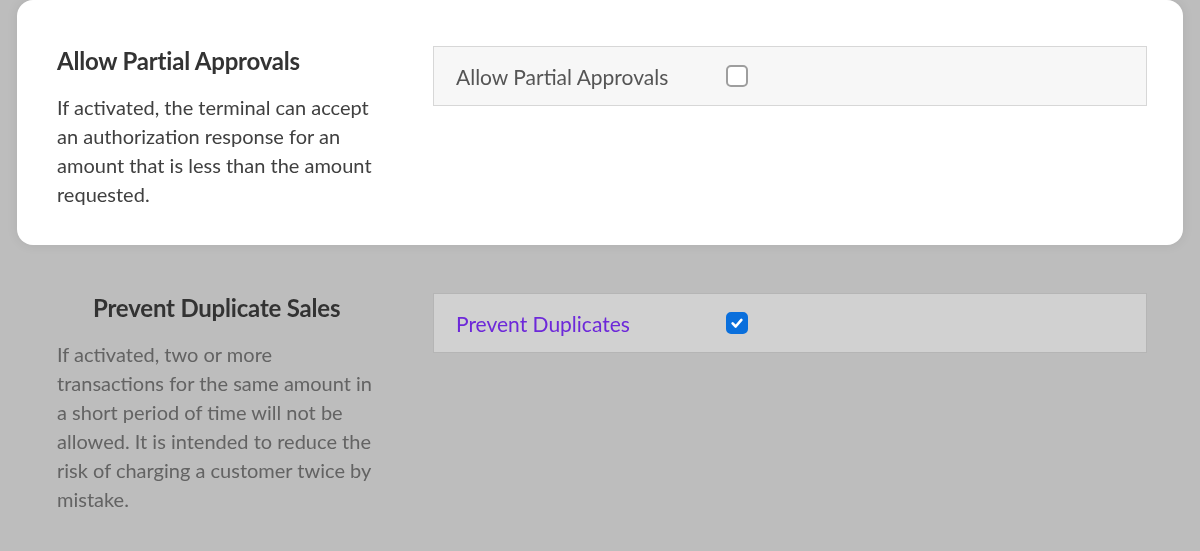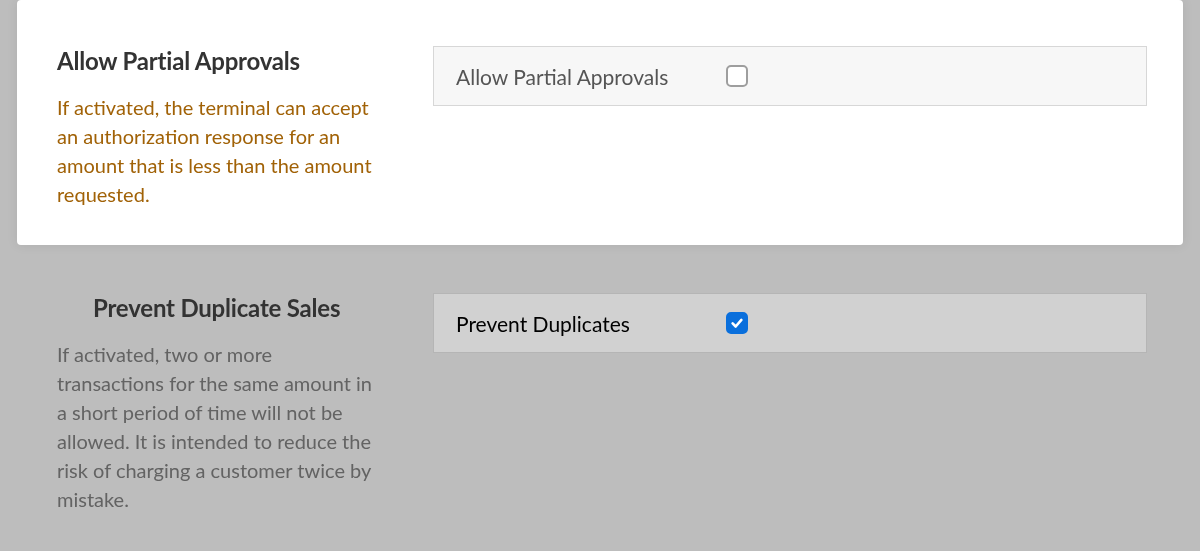--- a/index.html
+++ b/index.html
@@ -7,21 +7,21 @@
   body {
     font-family: "Lato", "Helvetica Neue", Arial, sans-serif;
     background: #bdbdbd;
     overflow: hidden;
   }
 
   .panel {
     position: absolute;
     left: 17px;
     width: 1166px;
-    border-radius: 4px;
+    border-radius: 16px;
   }
   .panel.highlighted {
     top: 0px;
     height: 245px;
     background: #ffffff;
     box-shadow: 0 0 12px rgba(0,0,0,0.08);
     padding: 46px 36px 0 40px;
   }
   .panel.dimmed {
     top: 275px;
@@ -34,21 +34,21 @@
   .title {
     font-size: 24px;
     font-weight: 700;
     color: #333;
     margin-bottom: 18px;
     letter-spacing: -0.2px;
   }
   .desc {
     font-size: 20px;
     line-height: 1.45;
-    color: #a16207;
+    color: #404040;
     font-weight: 400;
   }
 
   .control-col { flex: 1; }
   .control-box {
     height: 60px;
     border: 1px solid #d7d7d7;
     background: #f7f7f7;
     display: flex;
     align-items: center;
@@ -56,21 +56,21 @@
   }
   .dimmed .control-box { background: #d1d1d1; border-color:#b5b5b5; }
   .dimmed .title { color:#333;margin-left:36px; }
   .dimmed .desc { color:#636363; }
 
   .control-label {
     font-size: 21px;
     color: #555;
     flex: 0 0 270px;
   }
-  .dimmed .control-label { color:#000000; }
+  .dimmed .control-label { color:#6d28d9; }
 
   .checkbox {
     width: 22px;
     height: 22px;
     border: 2px solid #9e9e9e;
     border-radius: 5px;
     background: #fff;
     display: inline-flex;
     align-items: center;
     justify-content: center;

